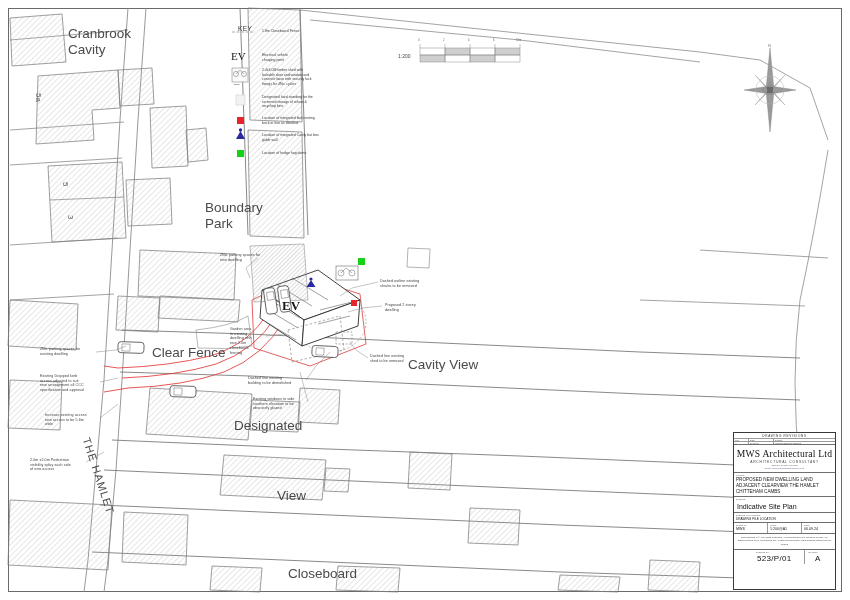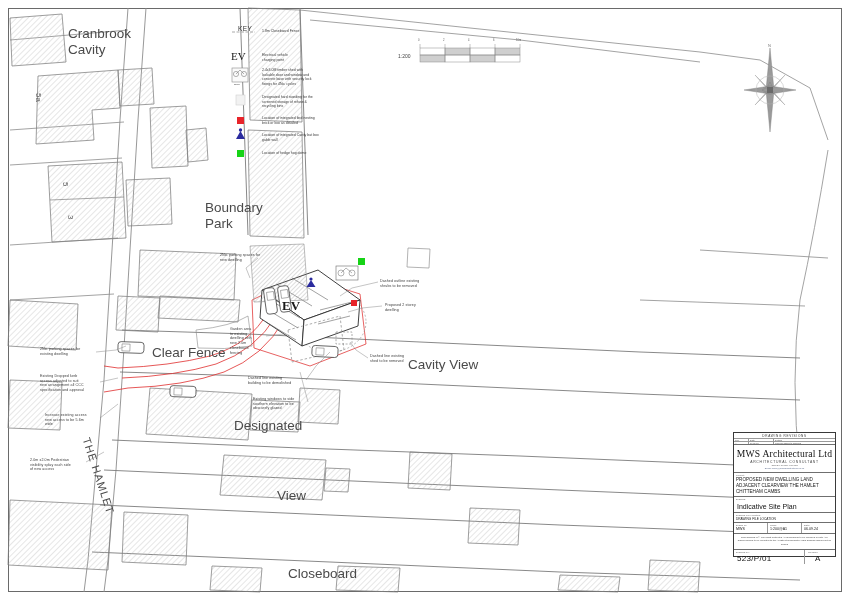--- a/index.html
+++ b/index.html
@@ -12,37 +12,37 @@
   .street.big{font-size:13.5px;}
   .hnum{font-size:8px;color:#5a5a5a;}
   .anno{font-size:3.6px;color:#3b3b3b;line-height:1.32;letter-spacing:.1px;}
   .keyttl{font-size:6.5px;color:#333;letter-spacing:.4px;}
   .keytx{font-size:3.5px;color:#3b3b3b;line-height:1.35;}
   .evbig{font-size:13px;color:#1a1a1a;font-weight:bold;font-family:"Liberation Serif",serif;}
   .evkey{font-size:11px;color:#1a1a1a;font-family:"Liberation Serif",serif;}
   .scaletx{font-size:5px;color:#444;}
   .scalemini{font-size:2.6px;color:#555;}
   
-  .tb{position:absolute;left:733px;top:432px;width:103px;height:125px;border:1px solid #3a3a3a;background:#fff;box-sizing:border-box;}
+  .tb{position:absolute;left:733px;top:432px;width:103px;height:158px;border:1px solid #3a3a3a;background:#fff;box-sizing:border-box;}
   .tb .row{border-bottom:1px solid #6f6f6f;box-sizing:border-box;}
   .revhdr{font-size:3.1px;color:#333;text-align:center;letter-spacing:.7px;padding:1px 0 0;}
   .revsub{font-size:2.3px;color:#555;display:flex;}
   .revsub span{border-right:1px solid #9a9a9a;padding:0 1px;}
   .firm{font-family:"Liberation Serif",serif;font-size:9.6px;color:#111;text-align:center;padding-top:3px;letter-spacing:.2px;}
   .firmsub{font-size:3.4px;color:#444;text-align:center;letter-spacing:.7px;padding-top:1px;}
   .firmtel{font-size:2.5px;color:#555;text-align:center;}
   .firmmail{font-size:2.4px;color:#5a6a8a;text-align:center;padding-bottom:2px;}
   .lbl{font-size:2.5px;color:#666;padding:1px 0 0 2px;}
   .val{font-size:4.6px;color:#1a1a1a;padding:0 0 1px 2px;line-height:1.3;}
   .bigval{font-size:7px;color:#111;padding:2px 0 2px 3px;font-family:"Liberation Sans",sans-serif;}
   .copy{font-size:2.5px;color:#444;text-align:center;line-height:1.5;padding:2px 3px;}
   .cell3{display:flex;}
   .cell3>div{flex:1;border-right:1px solid #9a9a9a;}
   .cell3>div:last-child{border-right:none;}
-  .dnrow{display:flex;}
+  .dnrow{display:flex;margin-left:20px;}
   .dnrow>div:first-child{flex:1;border-right:1px solid #9a9a9a;}
   .dnrow>div:last-child{width:30px;}
   .dno{font-size:8px;color:#111;padding:0 0 1px 3px;letter-spacing:.3px;}
   .rev{font-size:8px;color:#111;padding:0 0 1px 10px;}
 </style>
 </head>
 <body>
 
 <div id="root">
 

